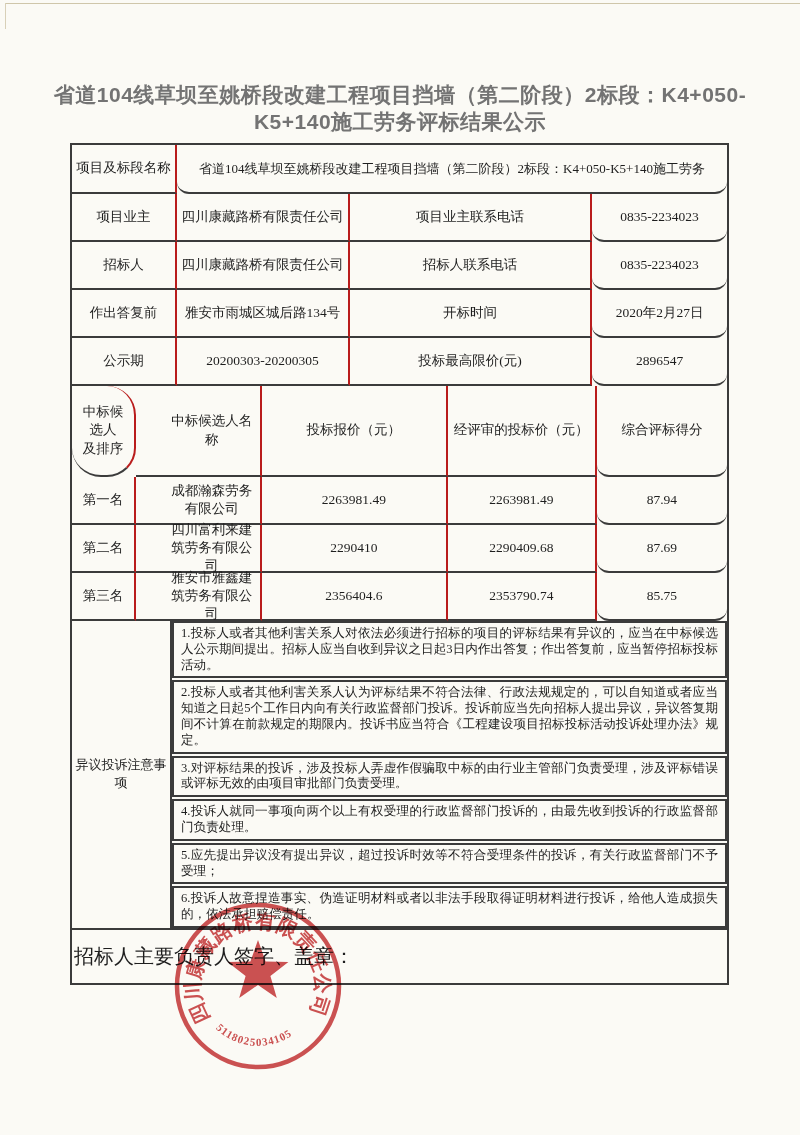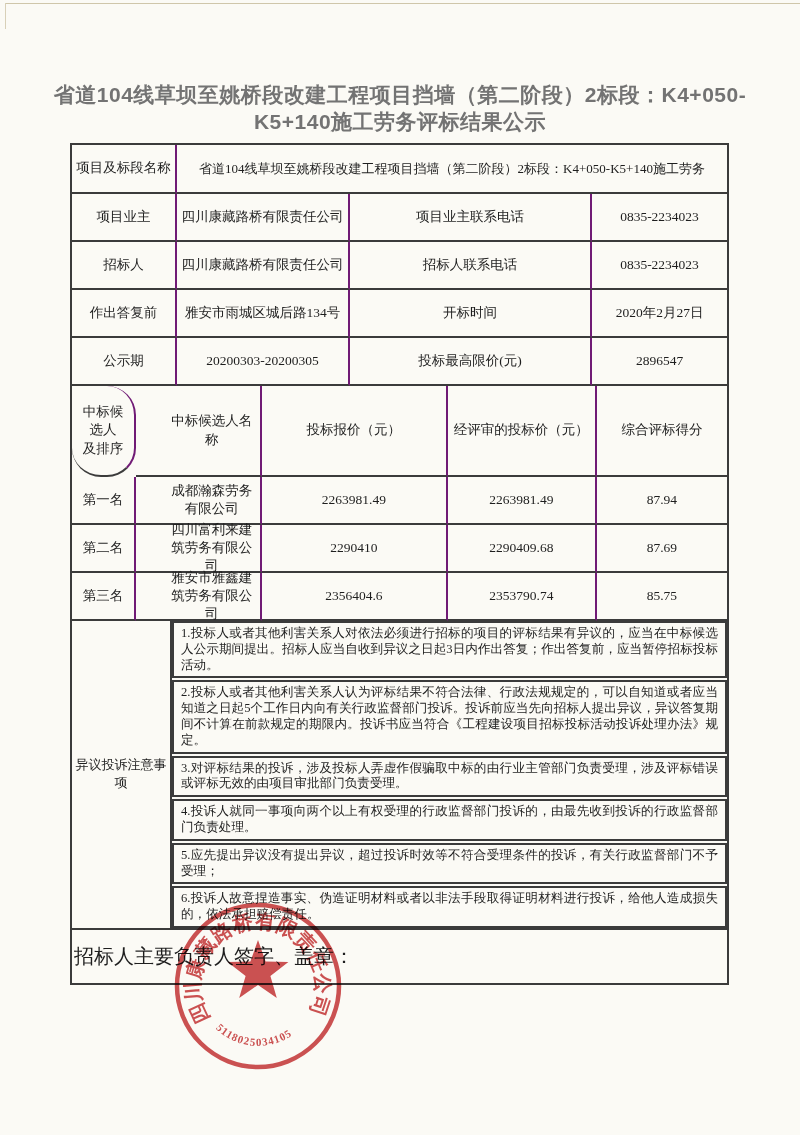--- a/index.html
+++ b/index.html
@@ -21,24 +21,24 @@
   }
 
   .doc{
     position:absolute;left:70px;top:143px;width:659px;
     border:2px solid #3b3b3b;box-sizing:border-box;
     font-size:13.5px;
   }
   .row{display:flex;}
   .cell{
     box-sizing:border-box;display:flex;align-items:center;justify-content:center;
-    text-align:center;padding:2px 4px;border-right:2px solid #701a75;border-bottom:2px solid #3b3b3b;
+    text-align:center;padding:2px 4px;border-right:2px solid #b91c1c;border-bottom:2px solid #3b3b3b;
     line-height:1.35;
   }
-  .cell.last{border-right:none;}
+  .cell.last{border-right:none;border-radius:12px;}
   
   .w-label{width:105px;}
   .w-val{width:173px;}
   .w-label2{width:242px;}
   .w-val2{width:135px;}
   .w-span{width:550px;}
   .h-info{height:48px;}
   .h-info1{height:49px;}
   .projval{font-size:13px;white-space:nowrap;}
 

